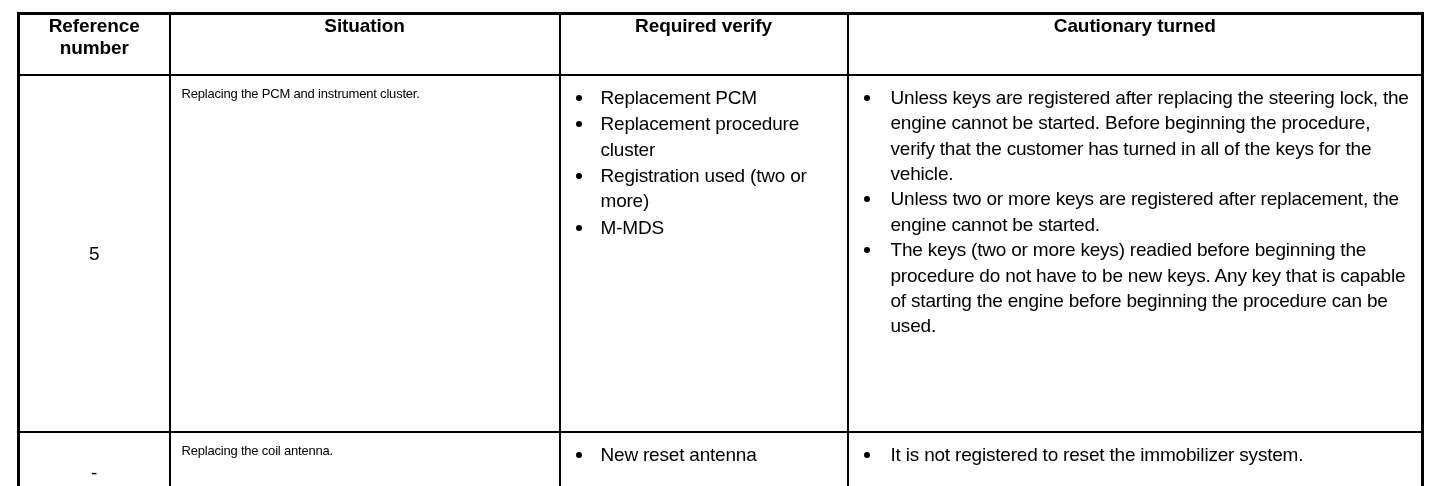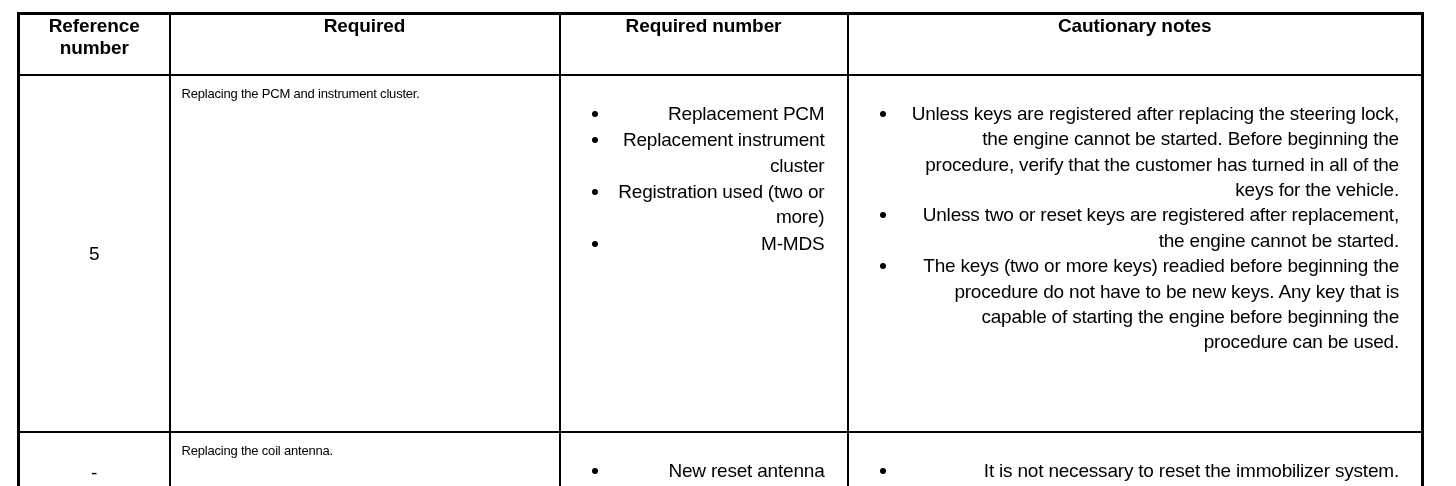--- a/index.html
+++ b/index.html
@@ -75,23 +75,22 @@
     line-height: 1.33;
     letter-spacing: -0.2px;
   }
 
   td.list-cell {
     padding: 9px 6px 8px 6px;
   }
 
   ul.bullets {
     list-style: none;
-    margin: 16px;
+    margin: 0;
     padding: 0;
-    text-align: right;
   }
   ul.bullets > li {
     position: relative;
     padding-left: 36px;
     margin: 0 0 1px 0;
     font-size: 19px;
     line-height: 1.335;
     letter-spacing: -0.2px;
   }
   ul.bullets > li .bullet-dot {
@@ -125,60 +124,60 @@
       <col class="c-ref">
       <col class="c-sit">
       <col class="c-req">
       <col class="c-cau">
     </colgroup>
 
     <thead>
       <tr>
         <th class="nowrap-line">Reference
 number</th>
-        <th>Required</th>
-        <th>Required number</th>
-        <th>Cautionary notes</th>
+        <th>Situation</th>
+        <th>Required verify</th>
+        <th>Cautionary turned</th>
       </tr>
     </thead>
 
     <tbody>
 
       <tr class="row-tall">
         <td class="ref-cell">5</td>
         <td class="sit-cell">Replacing the PCM and instrument cluster.</td>
         <td class="list-cell">
           <ul class="bullets tight">
             <li>
               <span class="bullet-dot"></span>
               <span>Replacement PCM</span>
             </li>
             <li>
               <span class="bullet-dot"></span>
-              <span>Replacement instrument cluster</span>
+              <span>Replacement procedure cluster</span>
             </li>
             <li>
               <span class="bullet-dot"></span>
               <span>Registration used (two or more)</span>
             </li>
             <li>
               <span class="bullet-dot"></span>
               <span>M-MDS</span>
             </li>
           </ul>
         </td>
         <td class="list-cell">
           <ul class="bullets notes">
             <li>
               <span class="bullet-dot"></span>
               <span>Unless keys are registered after replacing the steering lock, the engine cannot be started. Before beginning the procedure, verify that the customer has turned in all of the keys for the vehicle.</span>
             </li>
             <li>
               <span class="bullet-dot"></span>
-              <span>Unless two or reset keys are registered after replacement, the engine cannot be started.</span>
+              <span>Unless two or more keys are registered after replacement, the engine cannot be started.</span>
             </li>
             <li>
               <span class="bullet-dot"></span>
               <span>The keys (two or more keys) readied before beginning the procedure do not have to be new keys. Any key that is capable of starting the engine before beginning the procedure can be used.</span>
             </li>
           </ul>
         </td>
       </tr>
 
       <tr class="row-short">
@@ -189,21 +188,21 @@
             <li>
               <span class="bullet-dot"></span>
               <span>New reset antenna</span>
             </li>
           </ul>
         </td>
         <td class="list-cell">
           <ul class="bullets notes">
             <li>
               <span class="bullet-dot"></span>
-              <span>It is not necessary to reset the immobilizer system.</span>
+              <span>It is not registered to reset the immobilizer system.</span>
             </li>
           </ul>
         </td>
       </tr>
 
     </tbody>
   </table>
 
 </div>
 

